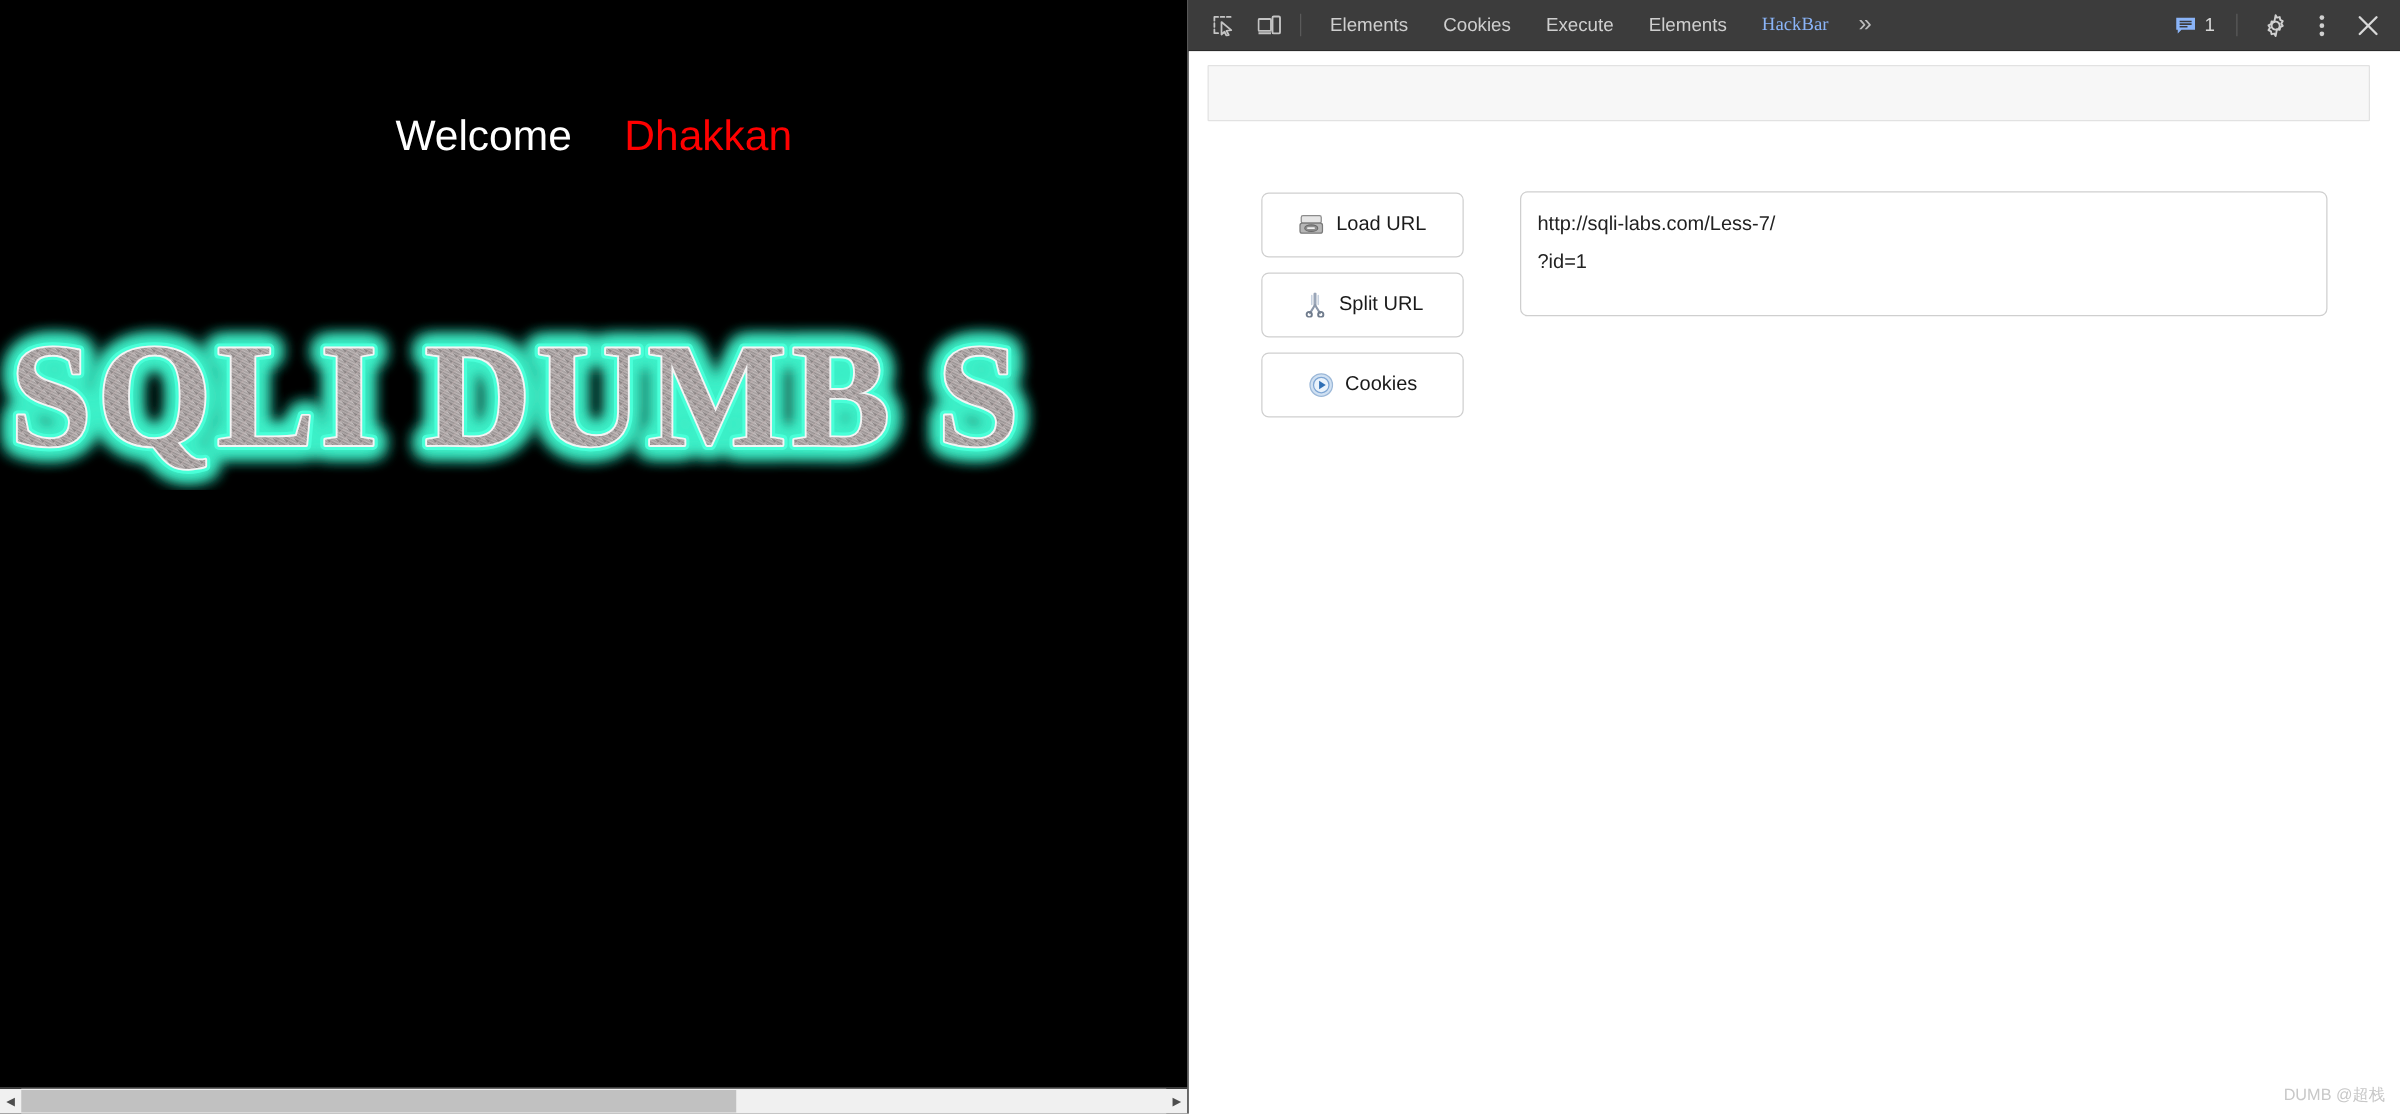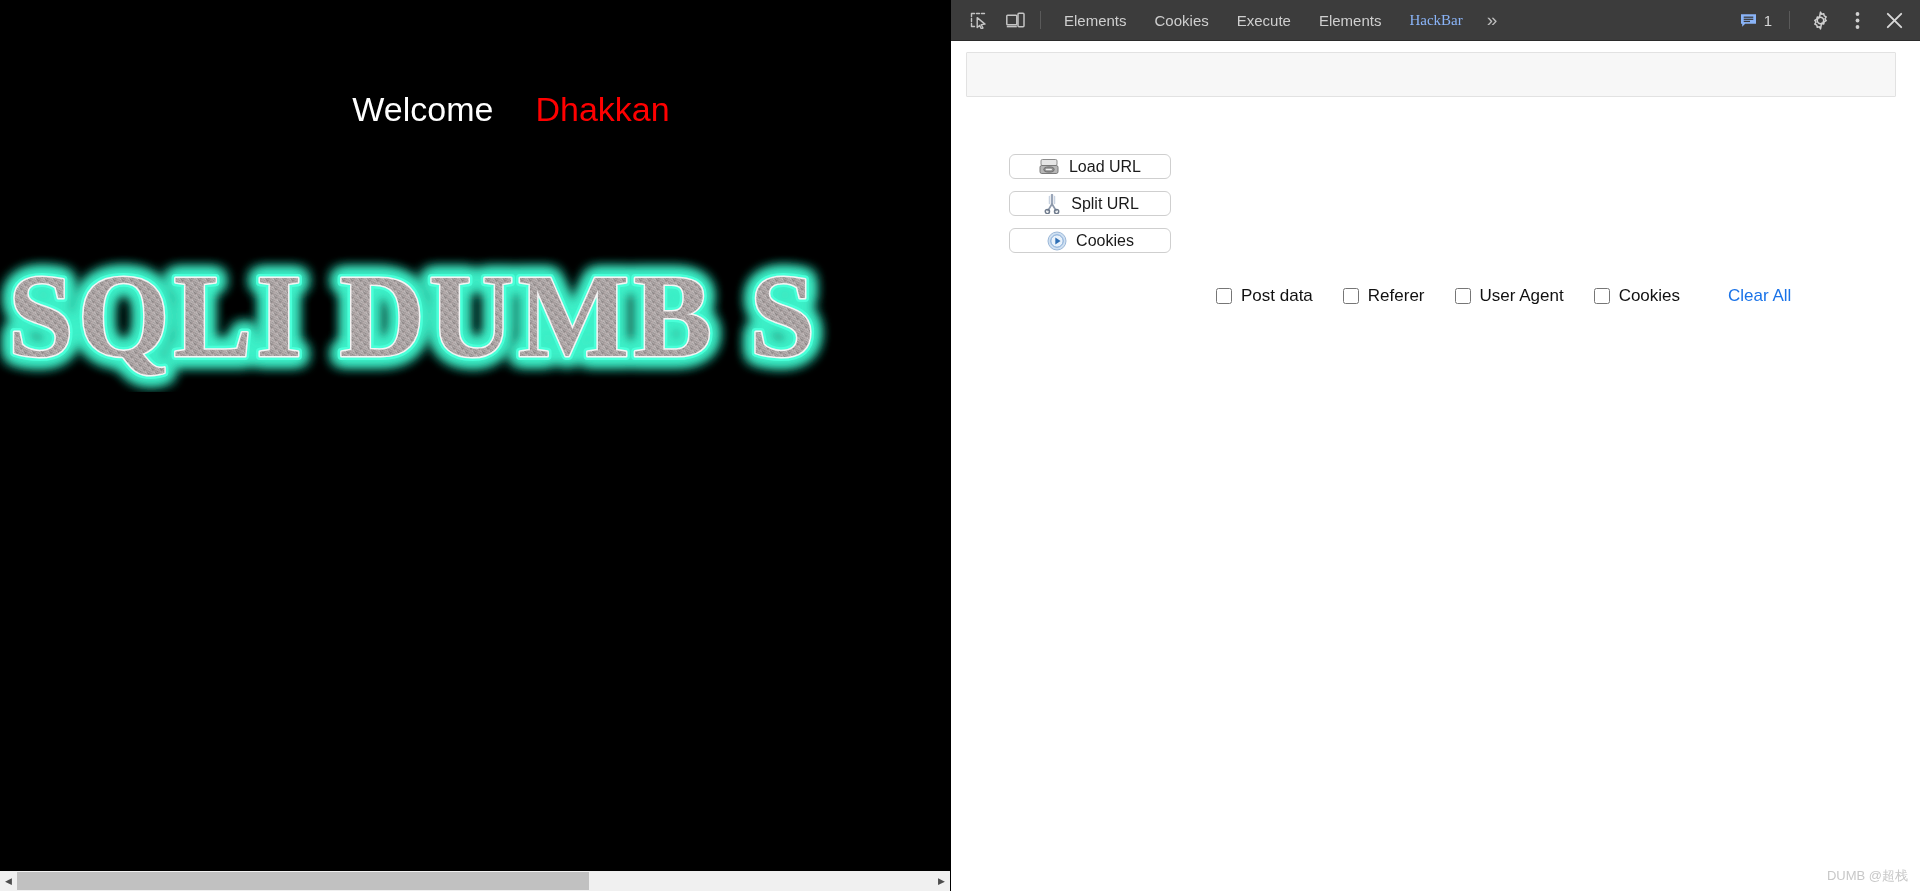--- a/index.html
+++ b/index.html
@@ -43,21 +43,20 @@
     position: absolute;
     top: 90px;
     left: 0;
     width: 950px;
     text-align: center;
     white-space: nowrap;
     font-family: "Liberation Sans", sans-serif;
     font-size: 34px;
     font-weight: 400;
     letter-spacing: 0px;
-    padding-left: 36px;
   }
   .welcome-white { color: #ffffff; }
   .welcome-red { color: #ff0000; margin-left: 42px; }
 
   .outfile-line {
     position: absolute;
     top: 139px;
     left: 0;
     width: 950px;
     text-align: center;
@@ -240,21 +239,21 @@
     border-radius: 1px;
   }
 
   #hb-buttons {
     position: absolute;
     left: 58px;
     top: 113px;
     width: 162px;
   }
   .hb-btn {
-    height: 25px;
+    height: 52px;
     width: 162px;
     margin-bottom: 12px;
     background: #ffffff;
     border: 1px solid #cfcfcf;
     border-radius: 6px;
     display: flex;
     align-items: center;
     justify-content: center;
     gap: 9px;
     font-size: 16px;
@@ -499,37 +498,22 @@
             <svg width="20" height="20" viewBox="0 0 20 20" aria-hidden="true">
               <circle cx="10" cy="10" r="9" fill="#cfe0f2" stroke="#9cb8d8" stroke-width="1"></circle>
               <circle cx="10" cy="10" r="6.2" fill="#e9f2fb" stroke="#7ea6d4" stroke-width="1"></circle>
               <path d="M8.3 6.6 L13.6 10 L8.3 13.4 Z" fill="#2f6fb5"></path>
             </svg>
           </span>
           <span>Cookies</span>
         </div>
       </div>
 
-
-      <div id="hb-options">
-        <label class="hb-opt">
-          <input type="checkbox" style="">
-          <span>Post data</span>
-        </label>
-        <label class="hb-opt">
-          <input type="checkbox" style="">
-          <span>Referer</span>
-        </label>
-        <label class="hb-opt">
-          <input type="checkbox" style="">
-          <span>User Agent</span>
-        </label>
-        <label class="hb-opt">
-          <input type="checkbox" style="">
-          <span>Cookies</span>
-        </label>
-        <span id="hb-clear-all">Clear All</span>
-      </div>
+      <div id="hb-url-wrap">
+        <textarea id="hb-url" spellcheck="false" placeholder="" style="">http://sqli-labs.com/Less-7/
+?id=1</textarea>
+      </div>
+
     </div>
   </div>
 
   <div id="watermark">DUMB @超栈</div>
 </div>
 
 </body></html>

